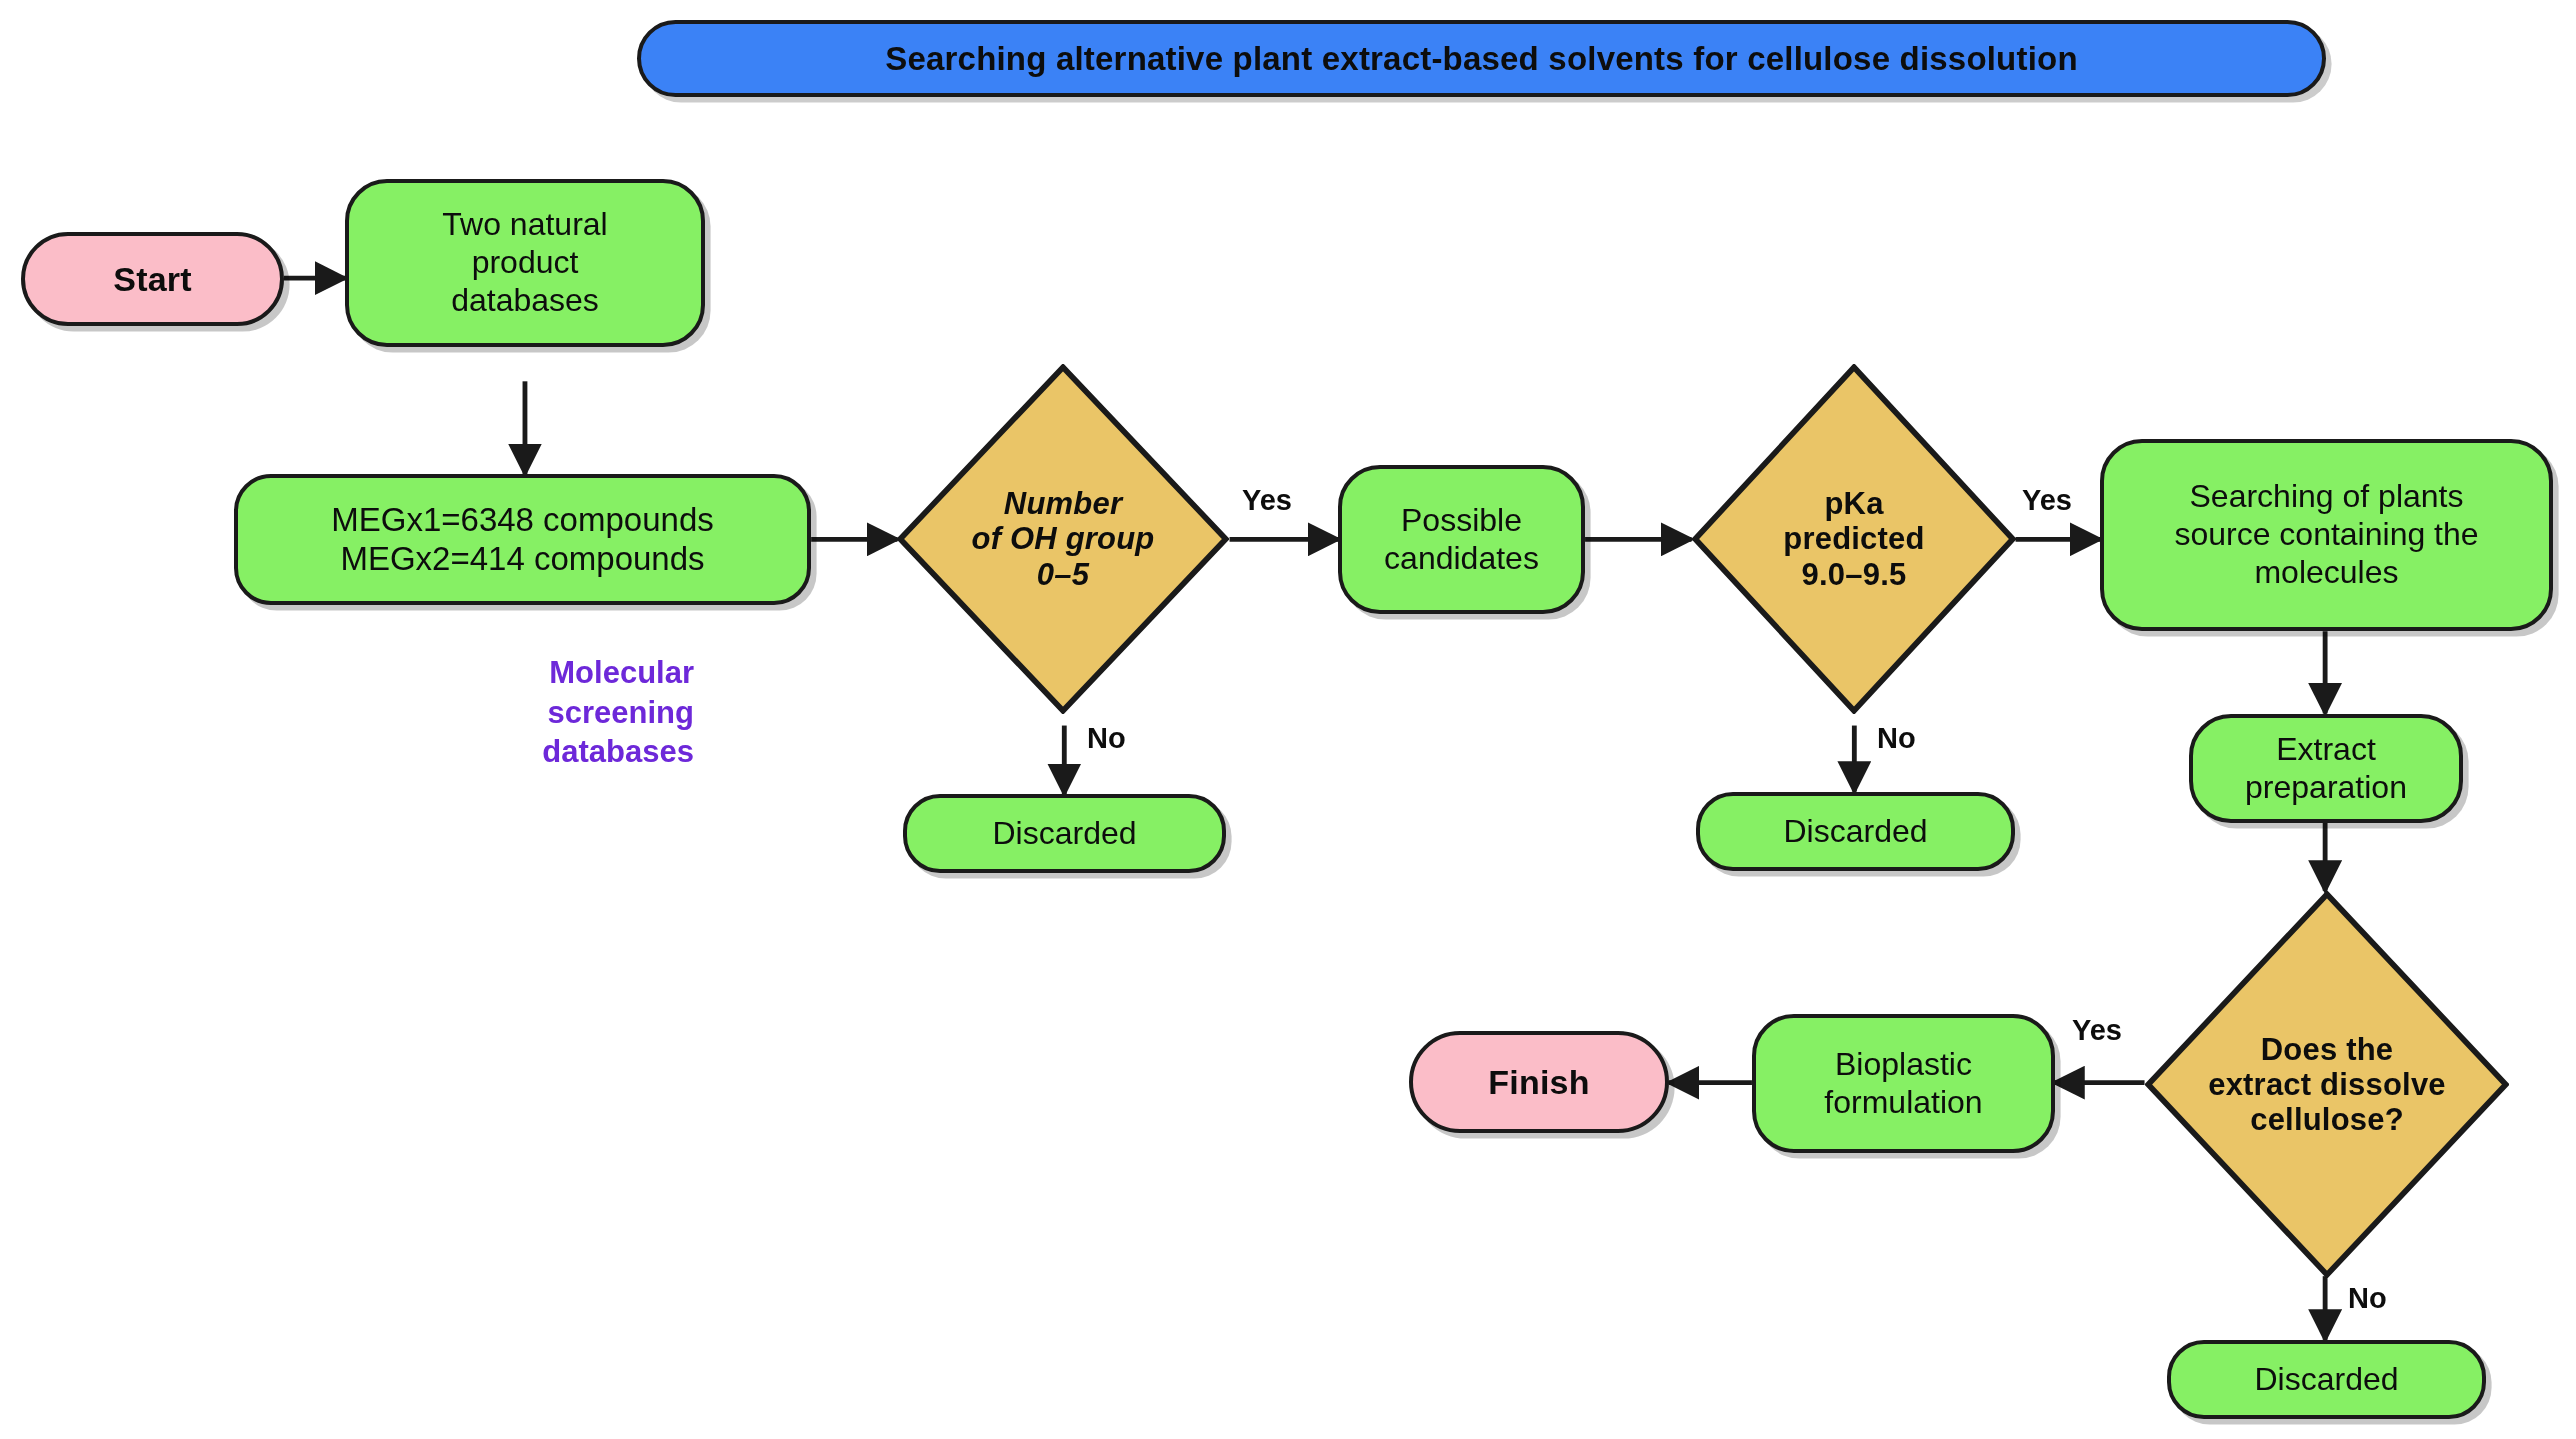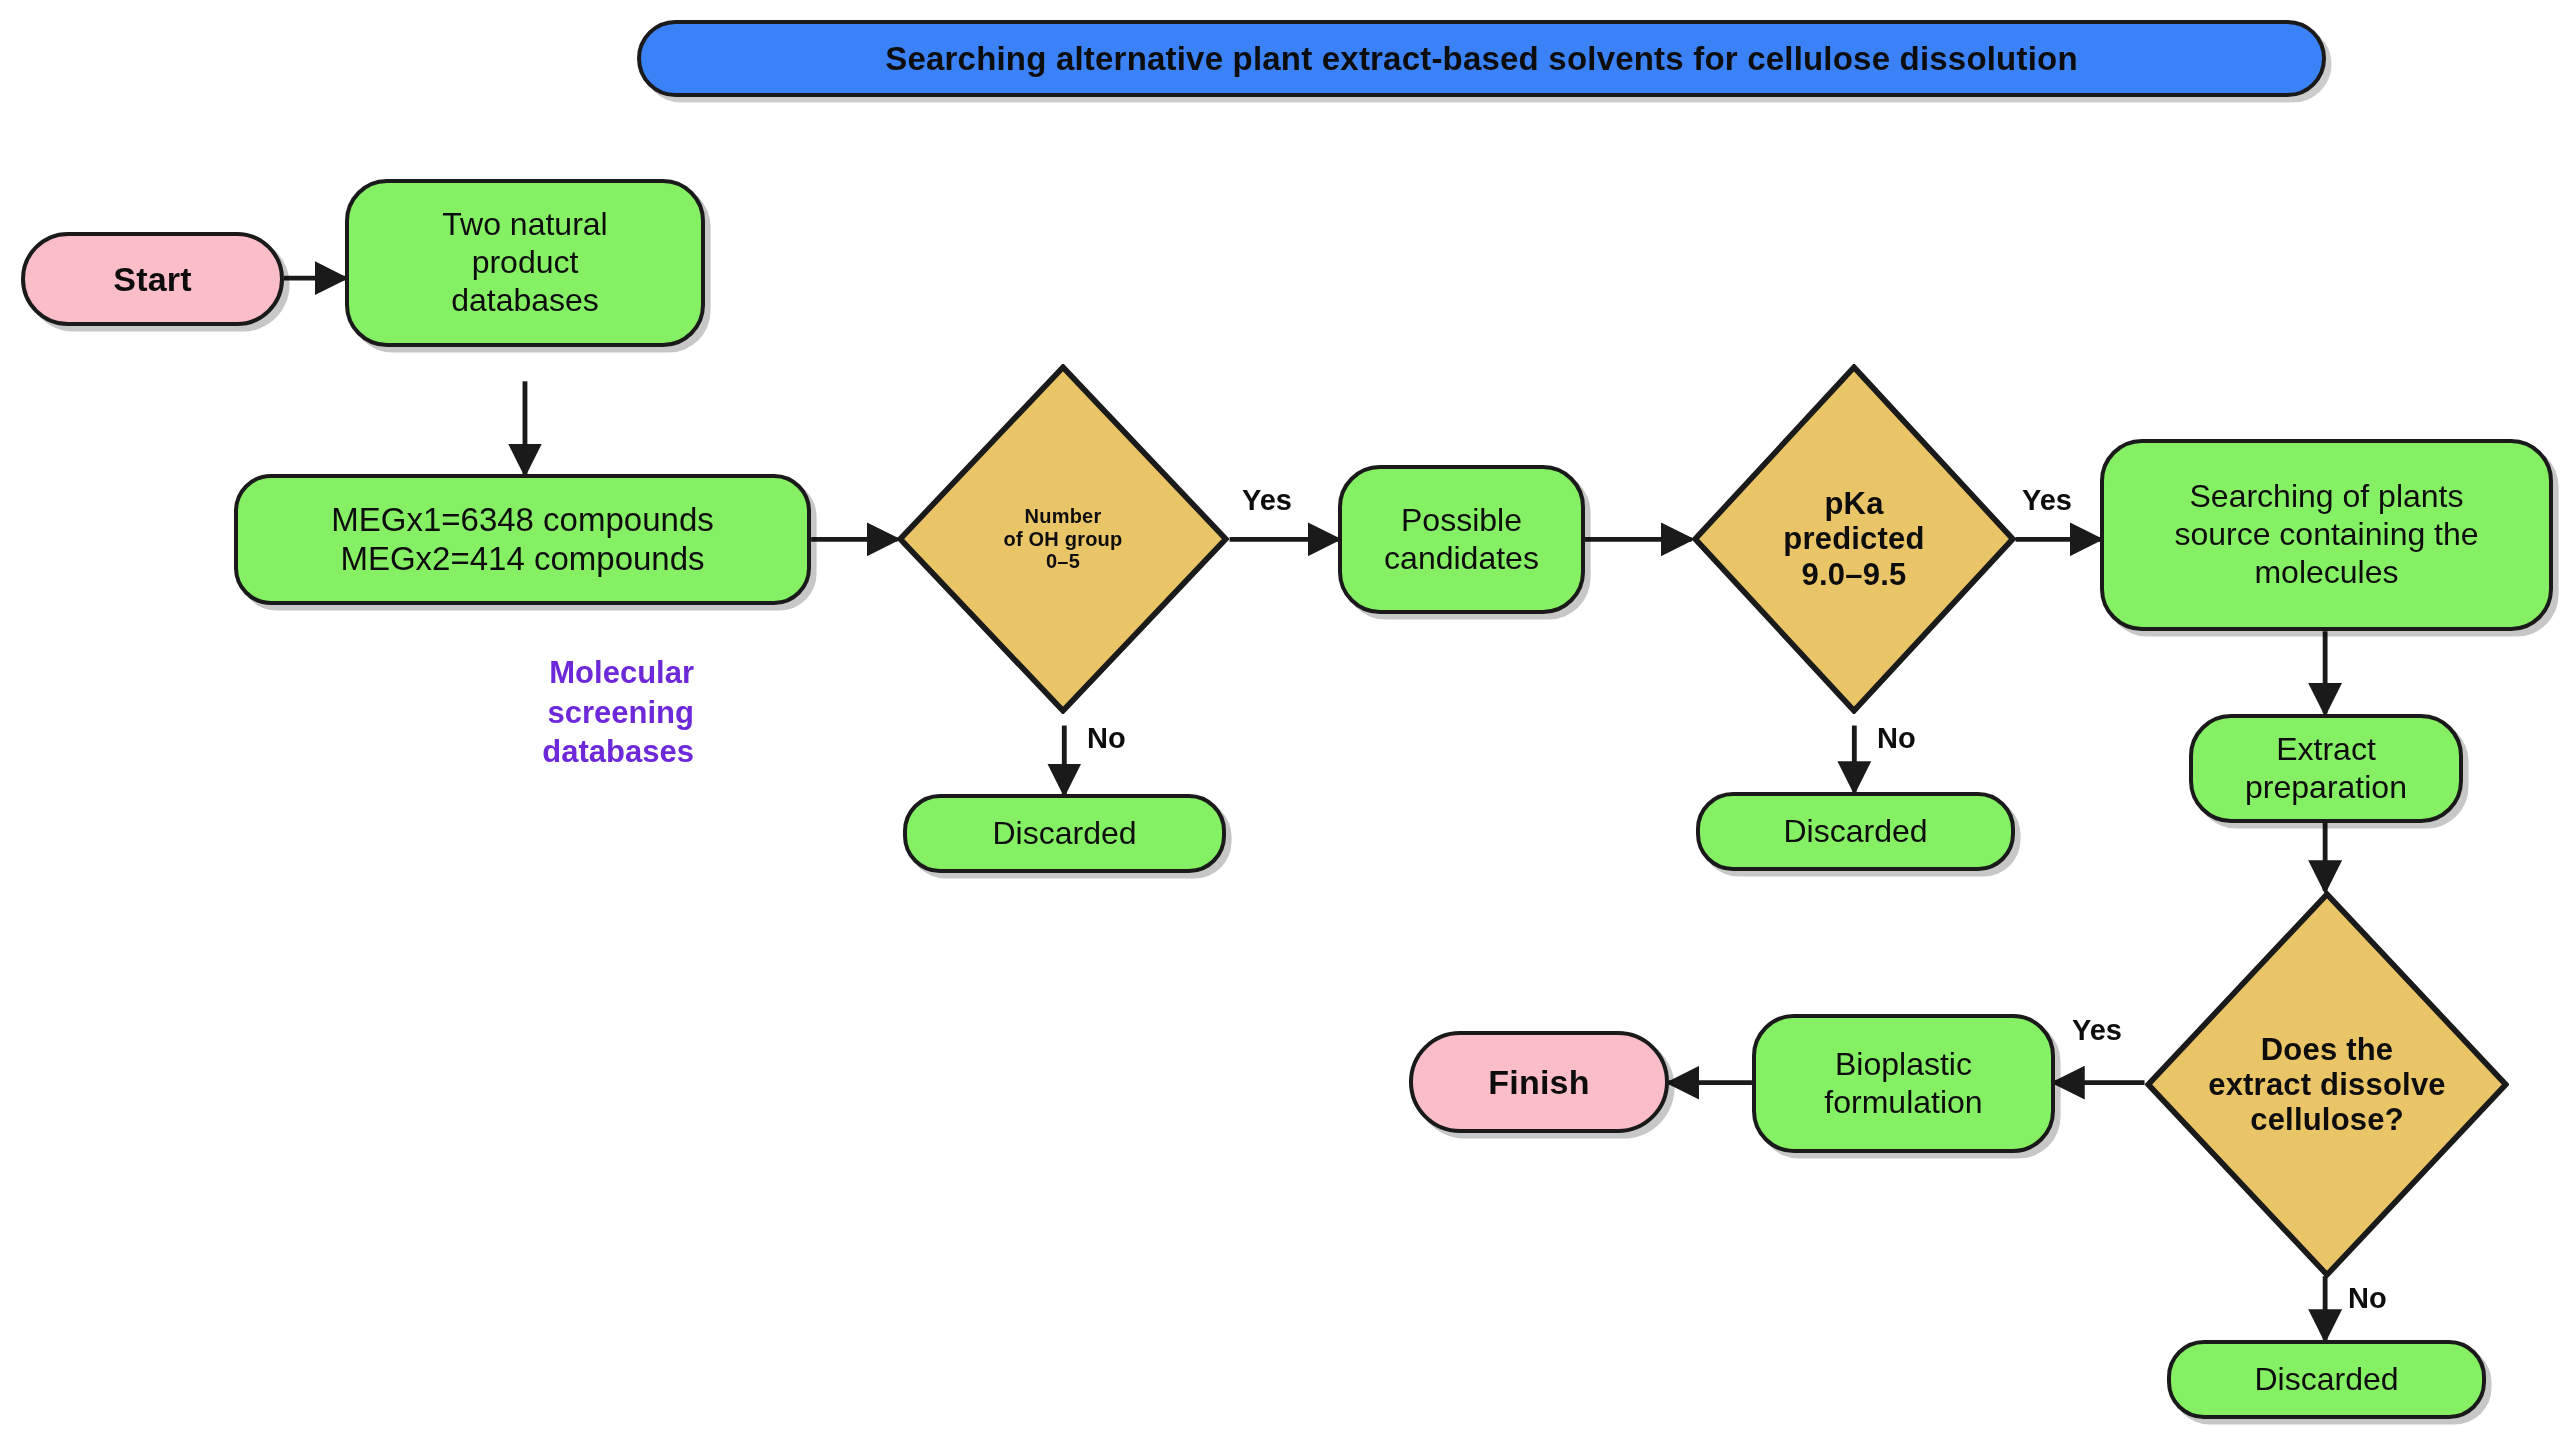--- a/index.html
+++ b/index.html
@@ -167,21 +167,21 @@
 MEGx2=414 compounds</div>
 
   <div class="caption-blue" style="left:355px; top:653px; width:339px; font-size:31px;">Molecular
 screening
 databases</div>
 
   <div class="decision" style="left:897px; top:364px; width:332px; height:350px;">
     <svg class="dshape" viewBox="0 0 412 434" preserveAspectRatio="none">
       <polygon points="206,4 408,217 206,430 4,217" fill="#EAC567" stroke="#1a1a1a" stroke-width="7"></polygon>
     </svg>
-    <span class="dlabel" style="font-size:20px;">Number
+    <span class="dlabel" style="font-size:31px;font-style:italic;">Number
 of OH group
 0–5</span>
   </div>
 
   <div class="edge-label" style="left:1242px; top:484px;">Yes</div>
   <div class="edge-label" style="left:1087px; top:722px;">No</div>
 
   <div class="node process tight" style="left:903px; top:794px; width:323px; height:79px; font-size:32px;">Discarded</div>
 
   <div class="node process" style="left:1338px; top:465px; width:247px; height:149px; font-size:32px;">Possible

